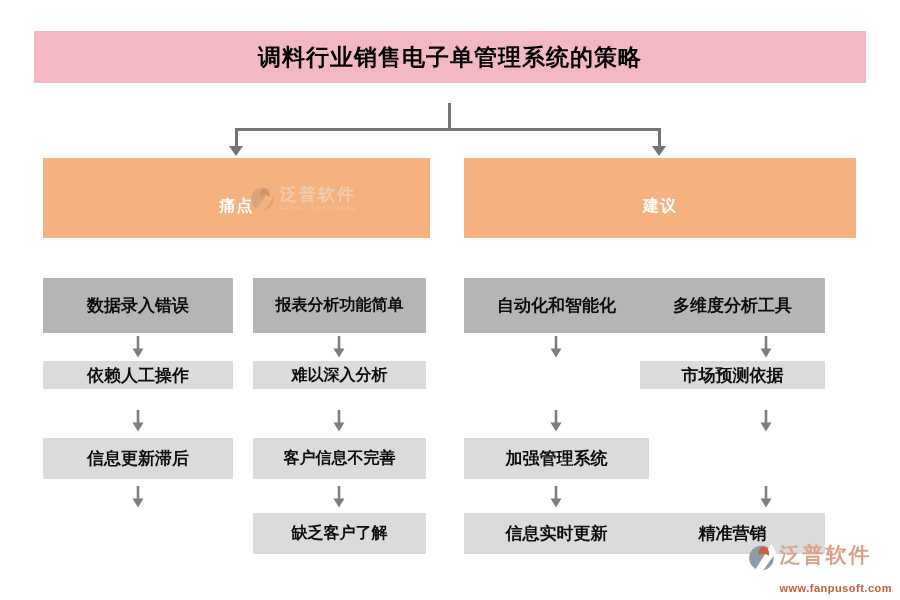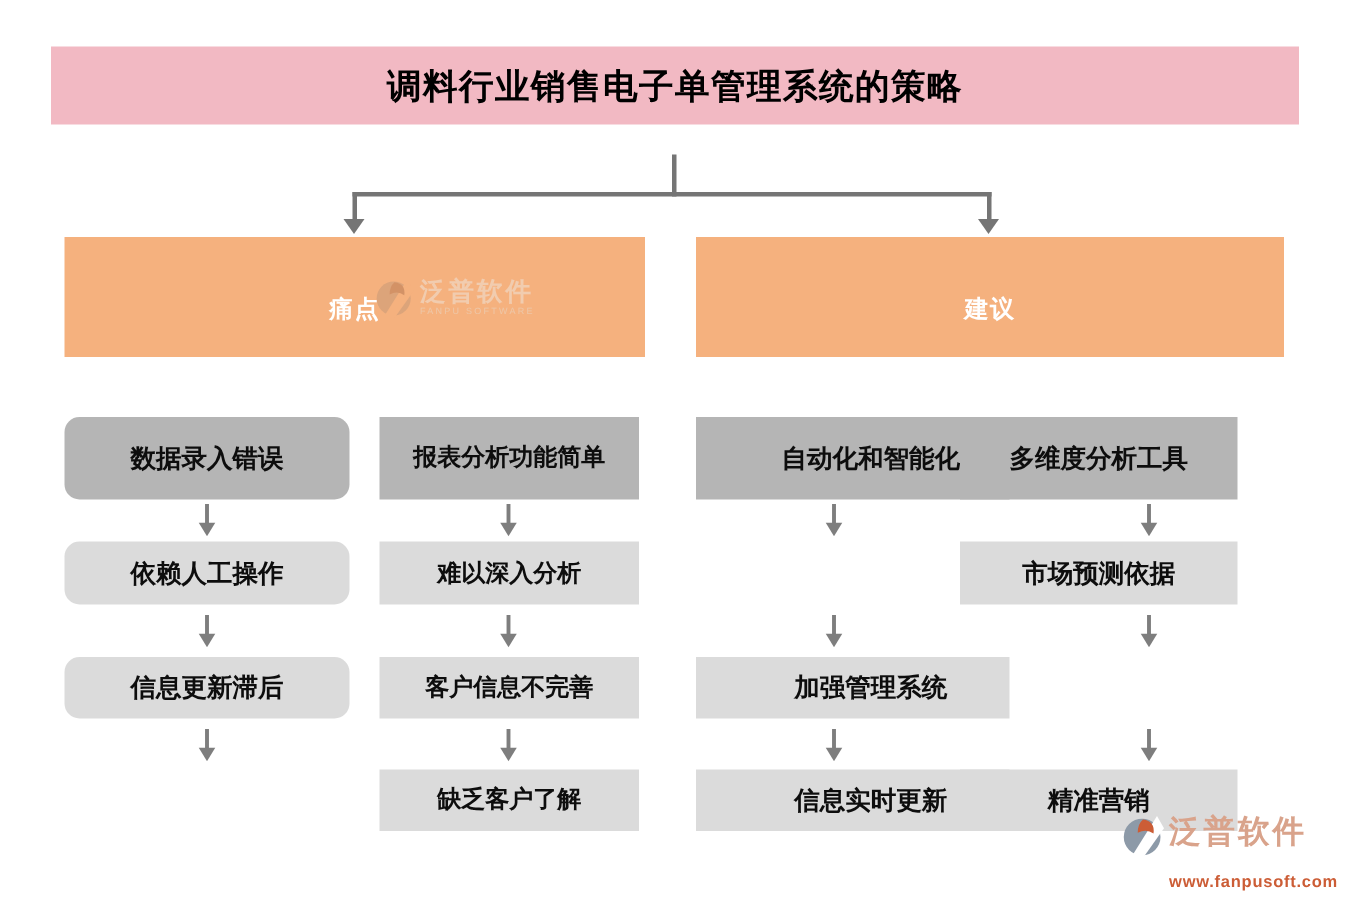--- a/index.html
+++ b/index.html
@@ -38,26 +38,26 @@
   .branch.right{left:464px;width:392px;}
   .branch .bl{font-size:16px;font-weight:bold;color:#ffffff;letter-spacing:1px;margin-top:16px;}
 
   
   .node{
     position:absolute;
     background:var(--box-gray-light,#dbdbdb);
     display:flex;align-items:center;justify-content:center;
     font-size:17px;font-weight:bold;color:#0d0d0d;white-space:nowrap;
   }
-  .c0{left:43px;width:190px;border-radius:10px;}
+  .c0{left:43px;width:190px;}
   .c1{left:253px;width:173px;}
-  .c2{left:464px;width:185px;padding-left:24px;}
+  .c2{left:464px;width:185px;}
   .c3{left:640px;width:185px;}
   .r0{top:278px;height:55px;background:var(--box-gray-dark,#b5b5b5);}
-  .r1{top:361px;height:42px;}
+  .r1{top:361px;height:28px;}
   .r2{top:438px;height:41px;}
   .r3{top:513px;height:41px;}
   .c1.node{font-size:16px;}
 
   
   .arr{position:absolute;width:14px;height:22px;}
   .arr line{stroke:var(--arrow-gray,#7e7e7e);stroke-width:2.6;}
   .arr path{fill:var(--arrow-gray,#7e7e7e);}
   .a0{left:131px;}  .a1{left:332px;}  .a2{left:549px;}  .a3{left:759px;}
   .g0{top:336px;}   .g1{top:410px;}   .g2{top:486px;}

